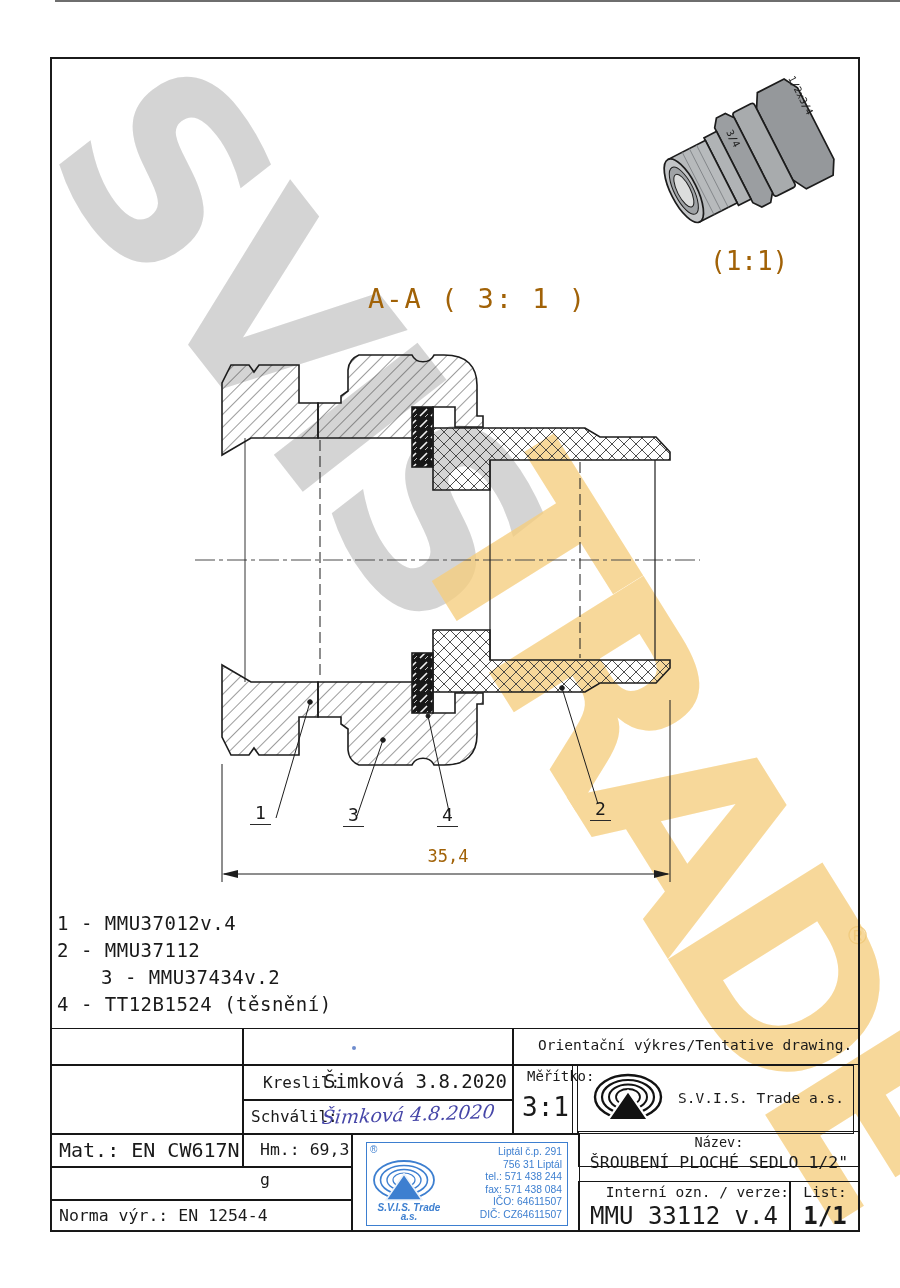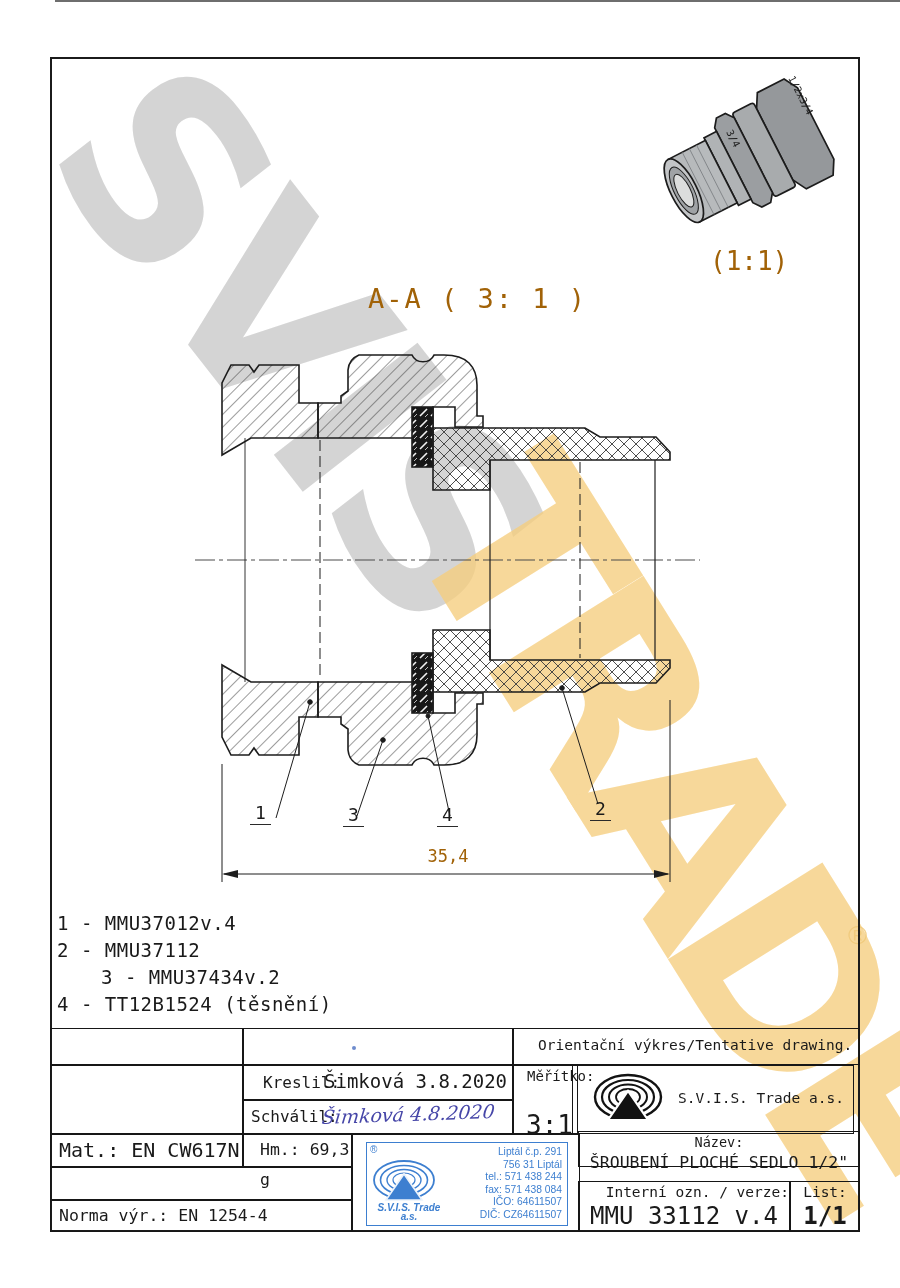--- a/index.html
+++ b/index.html
@@ -180,21 +180,21 @@
     <span class="tb-text" style="position:absolute;left:19px;top:7px;font-size:16px;">Kreslil:</span>
     <span class="tb-text" style="position:absolute;left:80px;top:4px;font-size:19px;">Šimková 3.8.2020</span>
   </div>
   <div class="cell" style="left:243px;top:1100px;width:270px;height:34px;">
     <span class="tb-text" style="position:absolute;left:7px;top:6px;font-size:16px;">Schválil:</span>
     <span class="script" style="position:absolute;left:78px;top:2px;font-size:19px;">Šimková  4.8.2020</span>
   </div>
 
   <div class="cell" style="left:513px;top:1065px;width:65px;height:69px;">
     <span class="tb-text" style="position:absolute;left:3px;top:2px;font-size:14px;margin-left:10px;">Měřítko:</span>
-    <span class="tb-text" style="position:absolute;left:0;top:44px;width:100%;font-size:26px;margin-left:12px;">3:1</span>
+    <span class="tb-text" style="position:absolute;left:0;top:26px;width:100%;text-align:center;font-size:26px;">3:1</span>
   </div>
 
   <div class="cell" style="left:572px;top:1065px;width:282px;height:69px;">
     <span class="tb-text" style="position:absolute;left:105px;top:24px;font-size:14.5px;">S.V.I.S. Trade a.s.</span>
   </div>
 
   <div class="cell tb-text" style="left:50px;top:1134px;width:193px;height:33px;font-size:20px;line-height:30px;padding-left:8px;">Mat.: EN CW617N</div>
   <div class="cell tb-text" style="left:243px;top:1134px;width:109px;height:33px;font-size:16.5px;line-height:30px;padding-left:16px;">Hm.: 69,3 g</div>
   <div class="cell" style="left:50px;top:1167px;width:302px;height:33px;"></div>
   <div class="cell tb-text" style="left:50px;top:1200px;width:302px;height:32px;font-size:16.5px;line-height:29px;padding-left:8px;">Norma výr.: EN 1254-4</div>

